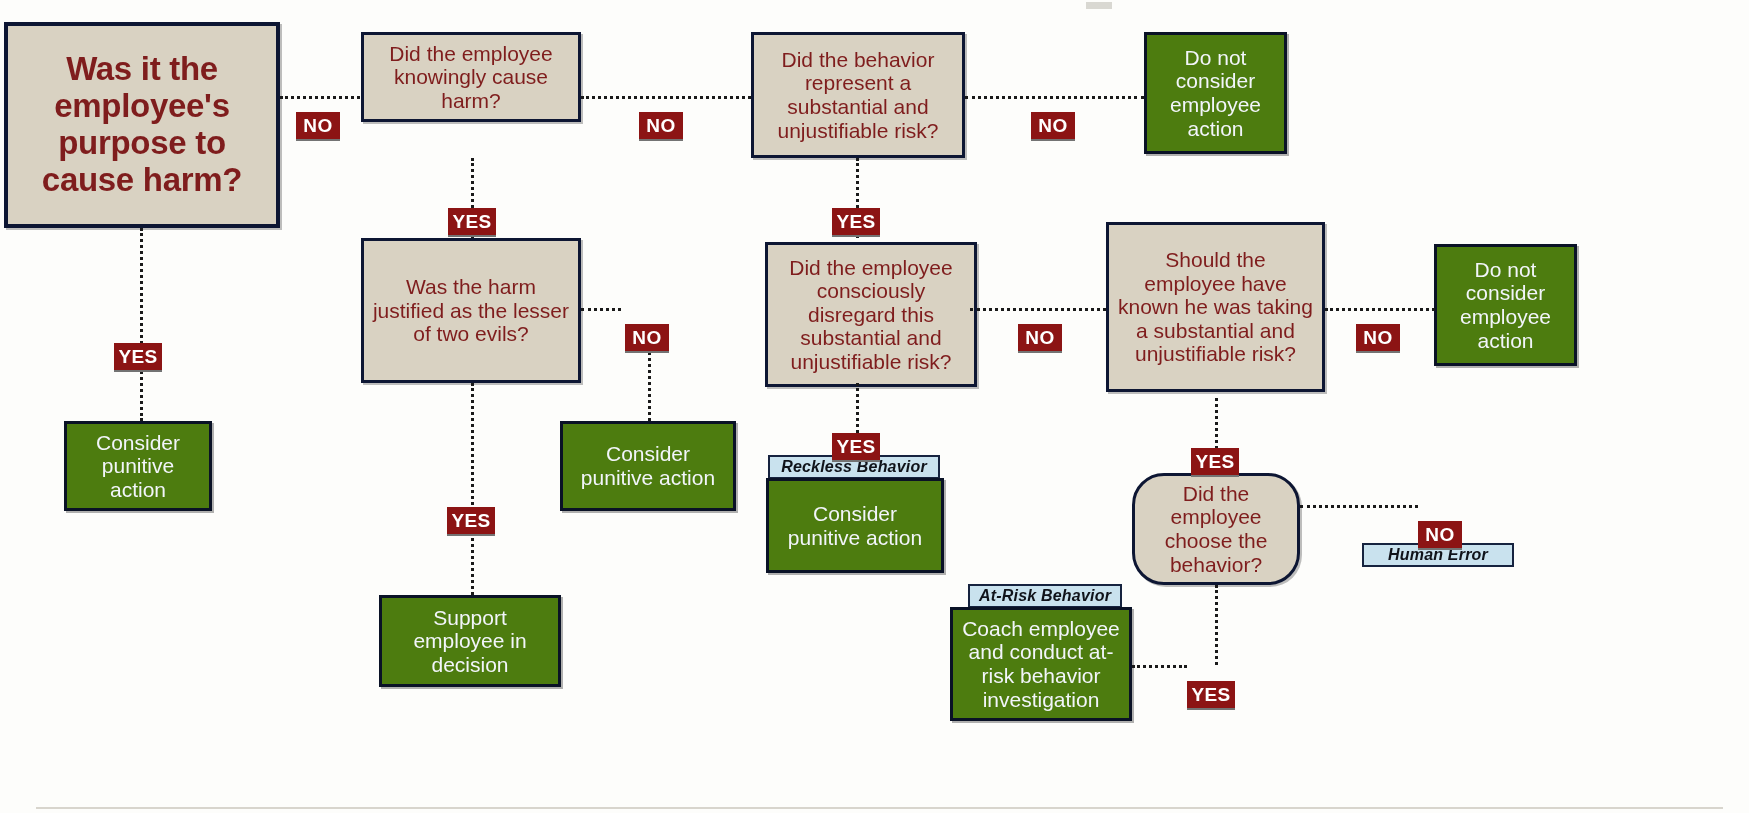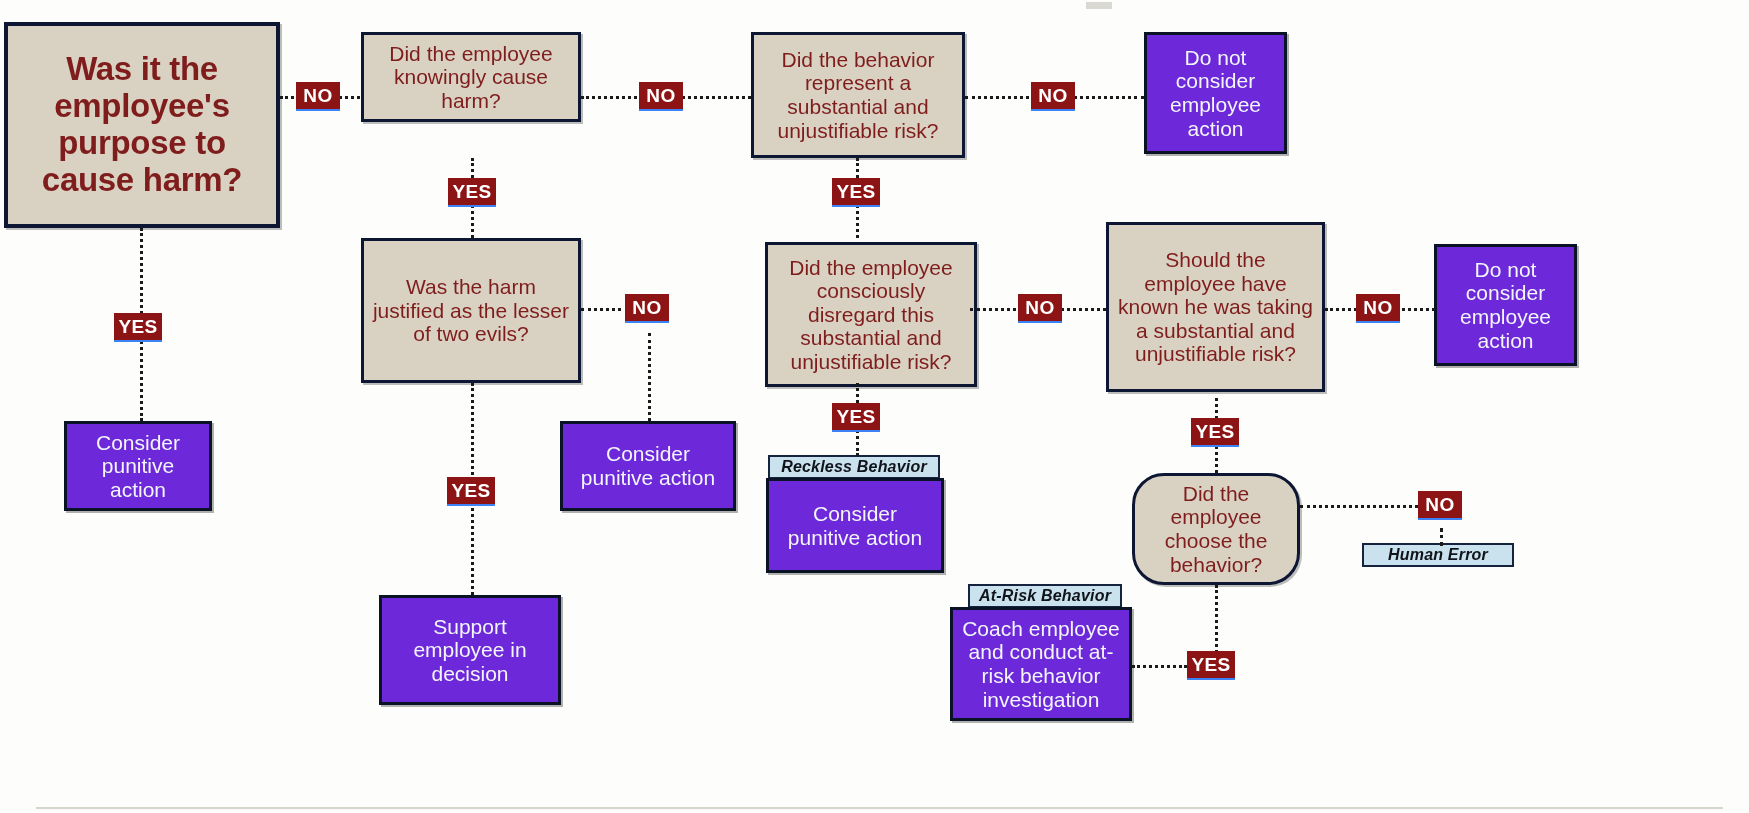--- a/index.html
+++ b/index.html
@@ -38,21 +38,21 @@
   }
   .q.primary{
     font-size:33px;
     font-weight:bold;
     letter-spacing:-0.3px;
     border-width:4px;
   }
 
   
   .dark{
-    background:#6d28d9;
+    background:#4d7c0f;
     border:3px solid #0a1226;
     box-shadow:2px 2px 0 rgba(0,0,0,.3);
     color:#f2f5fa;
     font-size:21px;
     padding:6px 8px;
   }
 
   
   .cap{
     position:absolute;
@@ -75,21 +75,22 @@
     box-sizing:border-box;
     background:#8c1414;
     color:#ffffff;
     font-size:19px;
     font-weight:bold;
     display:flex;
     align-items:center;
     justify-content:center;
     letter-spacing:.4px;
     z-index:6;
-    border-bottom:2px solid #3b82f6;
+    border-bottom:2px solid #737373;
+    margin-top:30px;
   }
 
   
   .conn{position:absolute;z-index:1;}
   .conn.h{
     border-top:3px dotted #1a1a1a;
     height:0;
   }
   .conn.v{
     border-left:3px dotted #1a1a1a;
@@ -248,21 +249,21 @@
   </div>
 
   <div class="chip" style="left:1418px;top:491px;width:44px;height:29px;">
     <span>NO</span>
   </div>
 
   <div class="cap" style="left:1362px;top:543px;width:152px;height:24px;">
     <span>Human Error</span>
   </div>
 
-  <div class="node dark" style="left:379px;top:595px;width:182px;height:110px;">
+  <div class="node dark" style="left:379px;top:595px;width:182px;height:92px;">
     <span>Support employee in decision</span>
   </div>
 
   <div class="cap" style="left:968px;top:584px;width:154px;height:24px;">
     <span>At-Risk Behavior</span>
   </div>
   <div class="node dark" style="left:950px;top:607px;width:182px;height:114px;">
     <span>Coach employee and conduct at-risk behavior investigation</span>
   </div>
 

